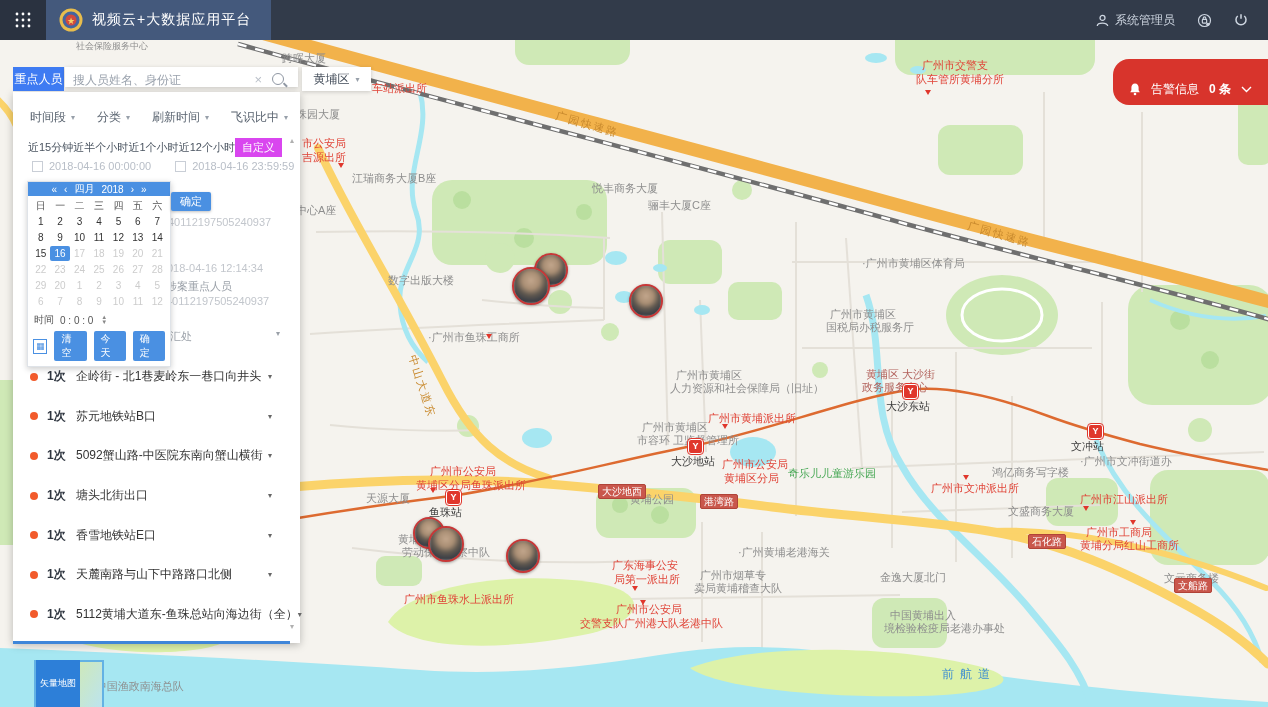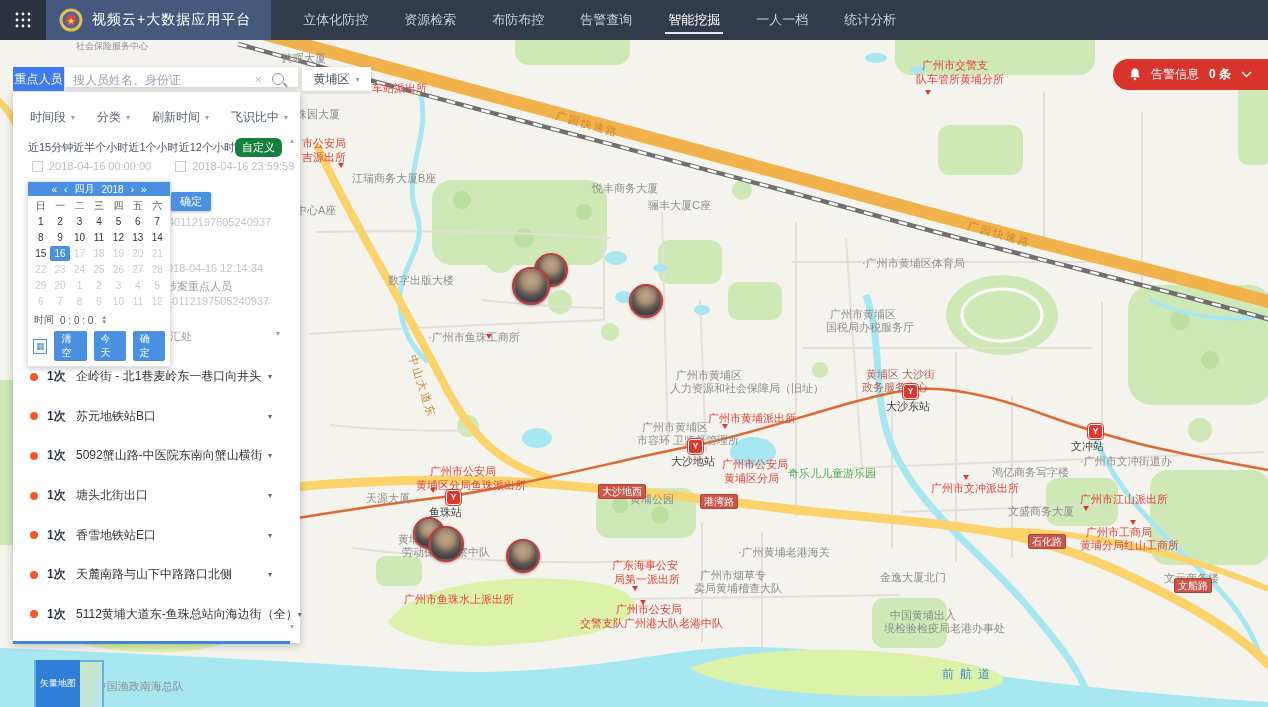--- a/index.html
+++ b/index.html
@@ -34,21 +34,21 @@
   .station-icon{position:absolute;width:13px;height:13px;background:#e0372c;border:1px solid #fff;outline:1px solid #e0372c;border-radius:3px;color:#fff;font-size:9px;font-weight:bold;text-align:center;line-height:12px;pointer-events:auto;cursor:pointer}
   .pin{position:absolute;width:0;height:0;border-left:3px solid transparent;border-right:3px solid transparent;border-top:5px solid #e0372c}
   .avatar{position:absolute;border-radius:50%;border:2px solid #c83737;overflow:hidden;background:#888;
           box-shadow:0 1px 3px rgba(0,0,0,.35);pointer-events:auto;cursor:pointer}
   .avatar .face{position:absolute;left:0;top:0;right:0;bottom:0;
           background:radial-gradient(circle at 50% 34%,#c3a78d 0%,#a98e74 30%,#60584f 52%,#3e4147 72%,#31353c 100%);
           filter:blur(1px)}
 
   
   .alert-bar{position:absolute;top:59px;right:0;height:31px;background:#d8342c;border-radius:16px 0 0 16px;
-             display:flex;align-items:center;gap:10px;padding:0 16px 0 16px;z-index:40;color:#fff;font-size:12px;cursor:pointer}
+             display:flex;align-items:center;gap:10px;padding:15px 16px 0 16px;z-index:40;color:#fff;font-size:12px;cursor:pointer}
   .alert-count{font-weight:bold}
 
   
   .p-tab{position:absolute;left:13px;top:67px;width:51px;height:24px;background:#3e7bf2;color:#fff;font-size:12px;
          display:flex;align-items:center;justify-content:center;z-index:20;cursor:pointer}
   .p-search{position:absolute;left:65px;top:67px;width:233px;height:20px;background:#fff;z-index:20;
             display:flex;align-items:flex-end;box-shadow:0 1px 4px rgba(0,0,0,.18)}
   .p-search input{border:0;outline:0;flex:1;font-size:12px;padding:0 8px;color:#333;font-family:inherit;min-width:0;background:transparent}
   .p-search input::placeholder{color:#9aa2ad}
   .clear-x{color:#b9bfc8;font-size:13px;padding:0 7px;cursor:pointer}
@@ -61,21 +61,21 @@
   .p-body{position:absolute;left:13px;top:92px;width:287px;height:551px;background:#fff;z-index:10;box-shadow:0 2px 8px rgba(0,0,0,.25)}
 
   .p-filters{position:absolute;left:30px;top:109px;width:258px;display:flex;justify-content:space-between;z-index:20;
              font-size:12px;color:#5a6470}
   .p-filter{display:flex;gap:5px;align-items:center;cursor:pointer}
   .p-filter .arr{font-size:8px;color:#98a0aa}
 
   .p-quick{position:absolute;left:28px;top:138px;width:254px;display:flex;align-items:center;justify-content:space-between;
            z-index:20;font-size:11px;color:#4a5460}
   .q-link{cursor:pointer}
-  .q-btn{background:#15803d;color:#fff;padding:2px 7px;border-radius:6px;font-size:11px;cursor:pointer}
+  .q-btn{background:#d946ef;color:#fff;padding:2px 7px;border-radius:0;font-size:11px;cursor:pointer}
 
   .p-dates{position:absolute;left:32px;top:160px;display:flex;gap:24px;z-index:20;font-size:11px;color:#b8bec7}
   .date-item{display:flex;align-items:center;gap:6px;cursor:pointer}
   .dbox{width:9px;height:9px;border:1px solid #c9ced6}
 
   .calendar{position:absolute;left:27px;top:181px;width:142px;z-index:22;background:#fff;border:1px solid #dfe3e8;
             box-shadow:0 2px 6px rgba(0,0,0,.2);font-size:10px}
   .cal-head{height:14px;background:#4a90e2;color:#fff;display:flex;align-items:center;justify-content:center;gap:7px;font-size:10px}
   .cal-head span{cursor:pointer}
   .cal-grid{display:grid;grid-template-columns:repeat(7,1fr);padding:2px 3px;row-gap:1px}
@@ -333,29 +333,43 @@
   </div>
   <div class="logo-block">
     <svg width="26" height="26" viewBox="0 0 26 26">
       <circle cx="13" cy="13" r="11.5" fill="#e8bd4d"></circle>
       <circle cx="13" cy="13" r="8.5" fill="#44659f"></circle>
       <circle cx="13" cy="13" r="5.5" fill="#d04a3e"></circle>
       <text x="13" y="16.5" text-anchor="middle" font-size="9" fill="#f3d16a">★</text>
     </svg>
     <span class="logo-title">视频云+大数据应用平台</span>
   </div>
-  <div class="nav-menu" id="nav-menu">
-      <div class="nav-item">立体化防控</div>
-      <div class="nav-item">资源检索</div>
-      <div class="nav-item">布防布控</div>
-      <div class="nav-item">告警查询</div>
-      <div class="nav-item active">智能挖掘</div>
-      <div class="nav-item">一人一档</div>
-      <div class="nav-item">统计分析</div>
-    </div>
+  <div class="nav-right">
+    <div class="nav-user">
+      <svg width="13" height="13" viewBox="0 0 12 12" fill="none" stroke="#cdd5e0" stroke-width="1.2">
+        <circle cx="6" cy="3.6" r="2.3"></circle>
+          <path d="M1.2,11 C1.2,7.6 10.8,7.6 10.8,11"></path>
+      </svg>
+      <span>系统管理员</span>
+    </div>
+    <span class="nav-ico">
+      <svg width="15" height="15" viewBox="0 0 14 14" fill="none" stroke="#cdd5e0" stroke-width="1.1">
+        <circle cx="7" cy="7" r="5.6"></circle>
+          <rect x="5" y="6" width="4" height="3.4" rx="0.5"></rect>
+        <path d="M5.8,6 V4.8 a1.2,1.2 0 0 1 2.4,0 V6"></path>
+          <circle cx="10.2" cy="10.6" r="1.6" fill="#cdd5e0" stroke="none"></circle>
+      </svg>
+    </span>
+    <span class="nav-ico">
+      <svg width="14" height="14" viewBox="0 0 12 12" fill="none" stroke="#cdd5e0" stroke-width="1.3">
+        <path d="M6,1 L6,5"></path>
+          <path d="M3.2,2.6 A4.3,4.3 0 1 0 8.8,2.6"></path>
+      </svg>
+    </span>
+  </div>
 </nav>
 
 <div class="alert-bar">
   <svg width="12" height="13" viewBox="0 0 12 13" fill="#ffffff">
     <path d="M6,0.5 C3.7,0.5 2.4,2.3 2.4,4.5 L2.4,7.3 L1.2,9.2 L10.8,9.2 L9.6,7.3 L9.6,4.5 C9.6,2.3 8.3,0.5 6,0.5 Z"></path>
     <circle cx="6" cy="11" r="1.3"></circle>
   </svg>
   <span>告警信息</span>
   <span class="alert-count">0 条</span>
   <svg width="11" height="7" viewBox="0 0 11 7" fill="none" stroke="#ffffff" stroke-width="1.4">

